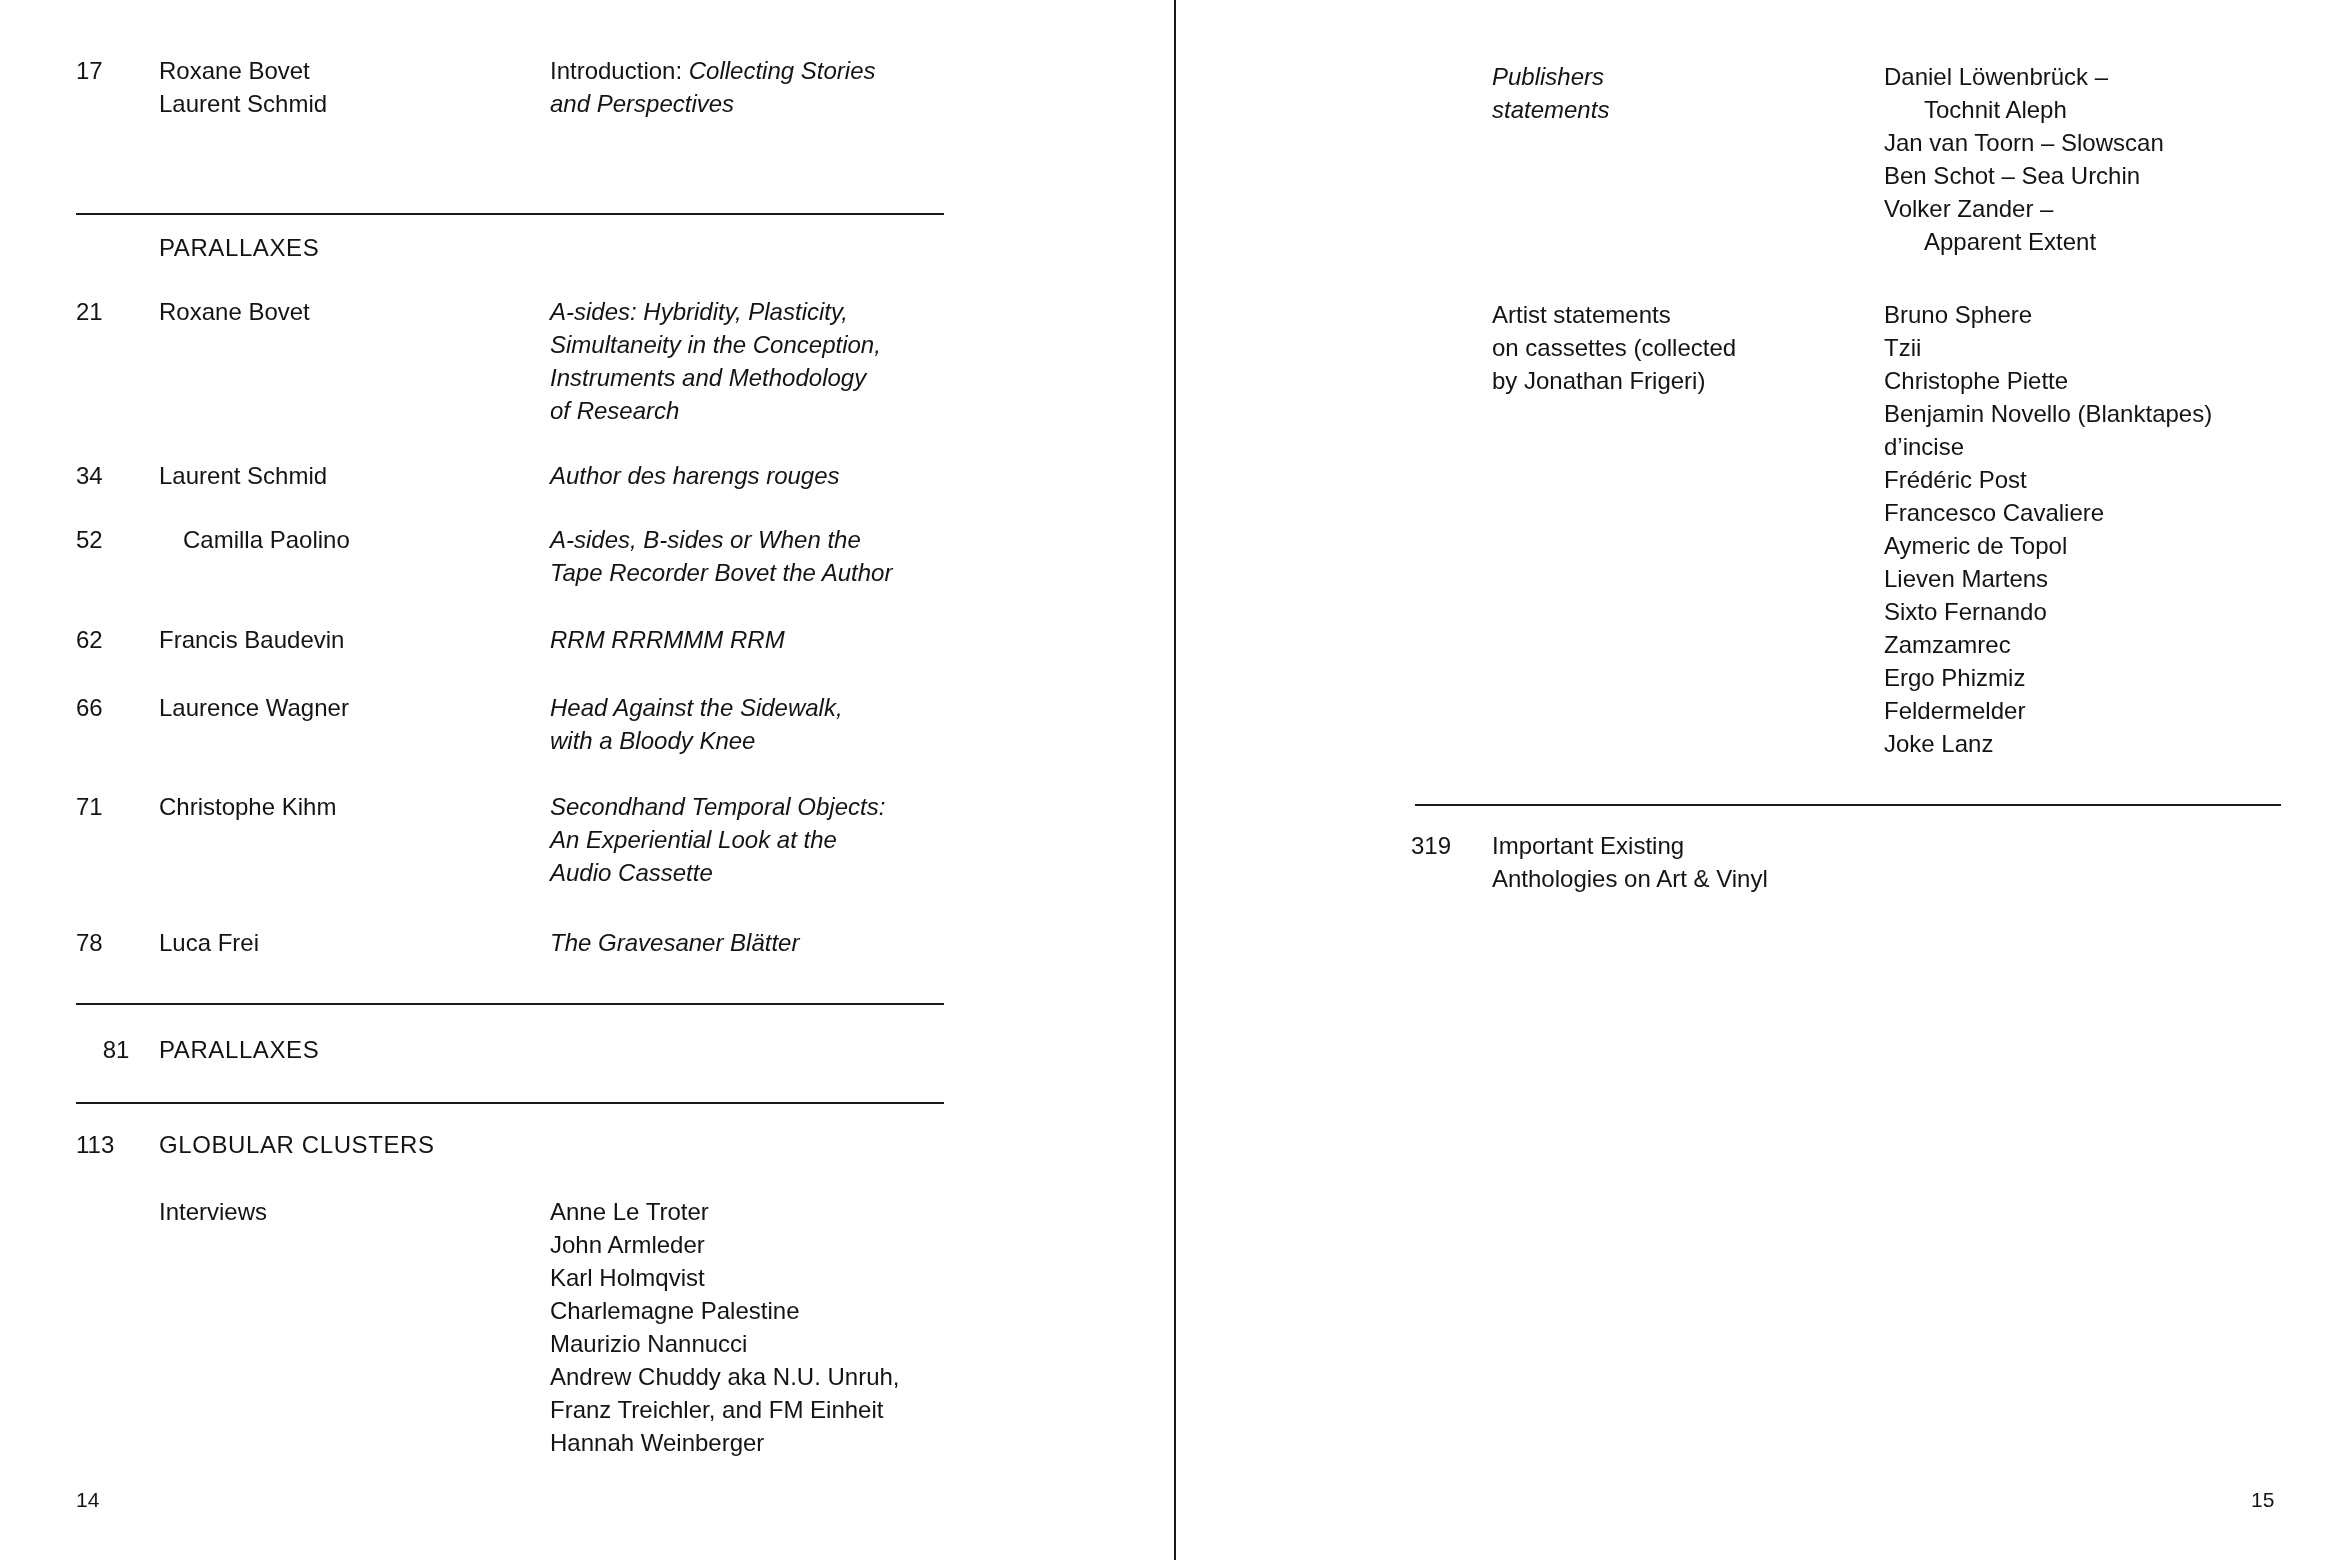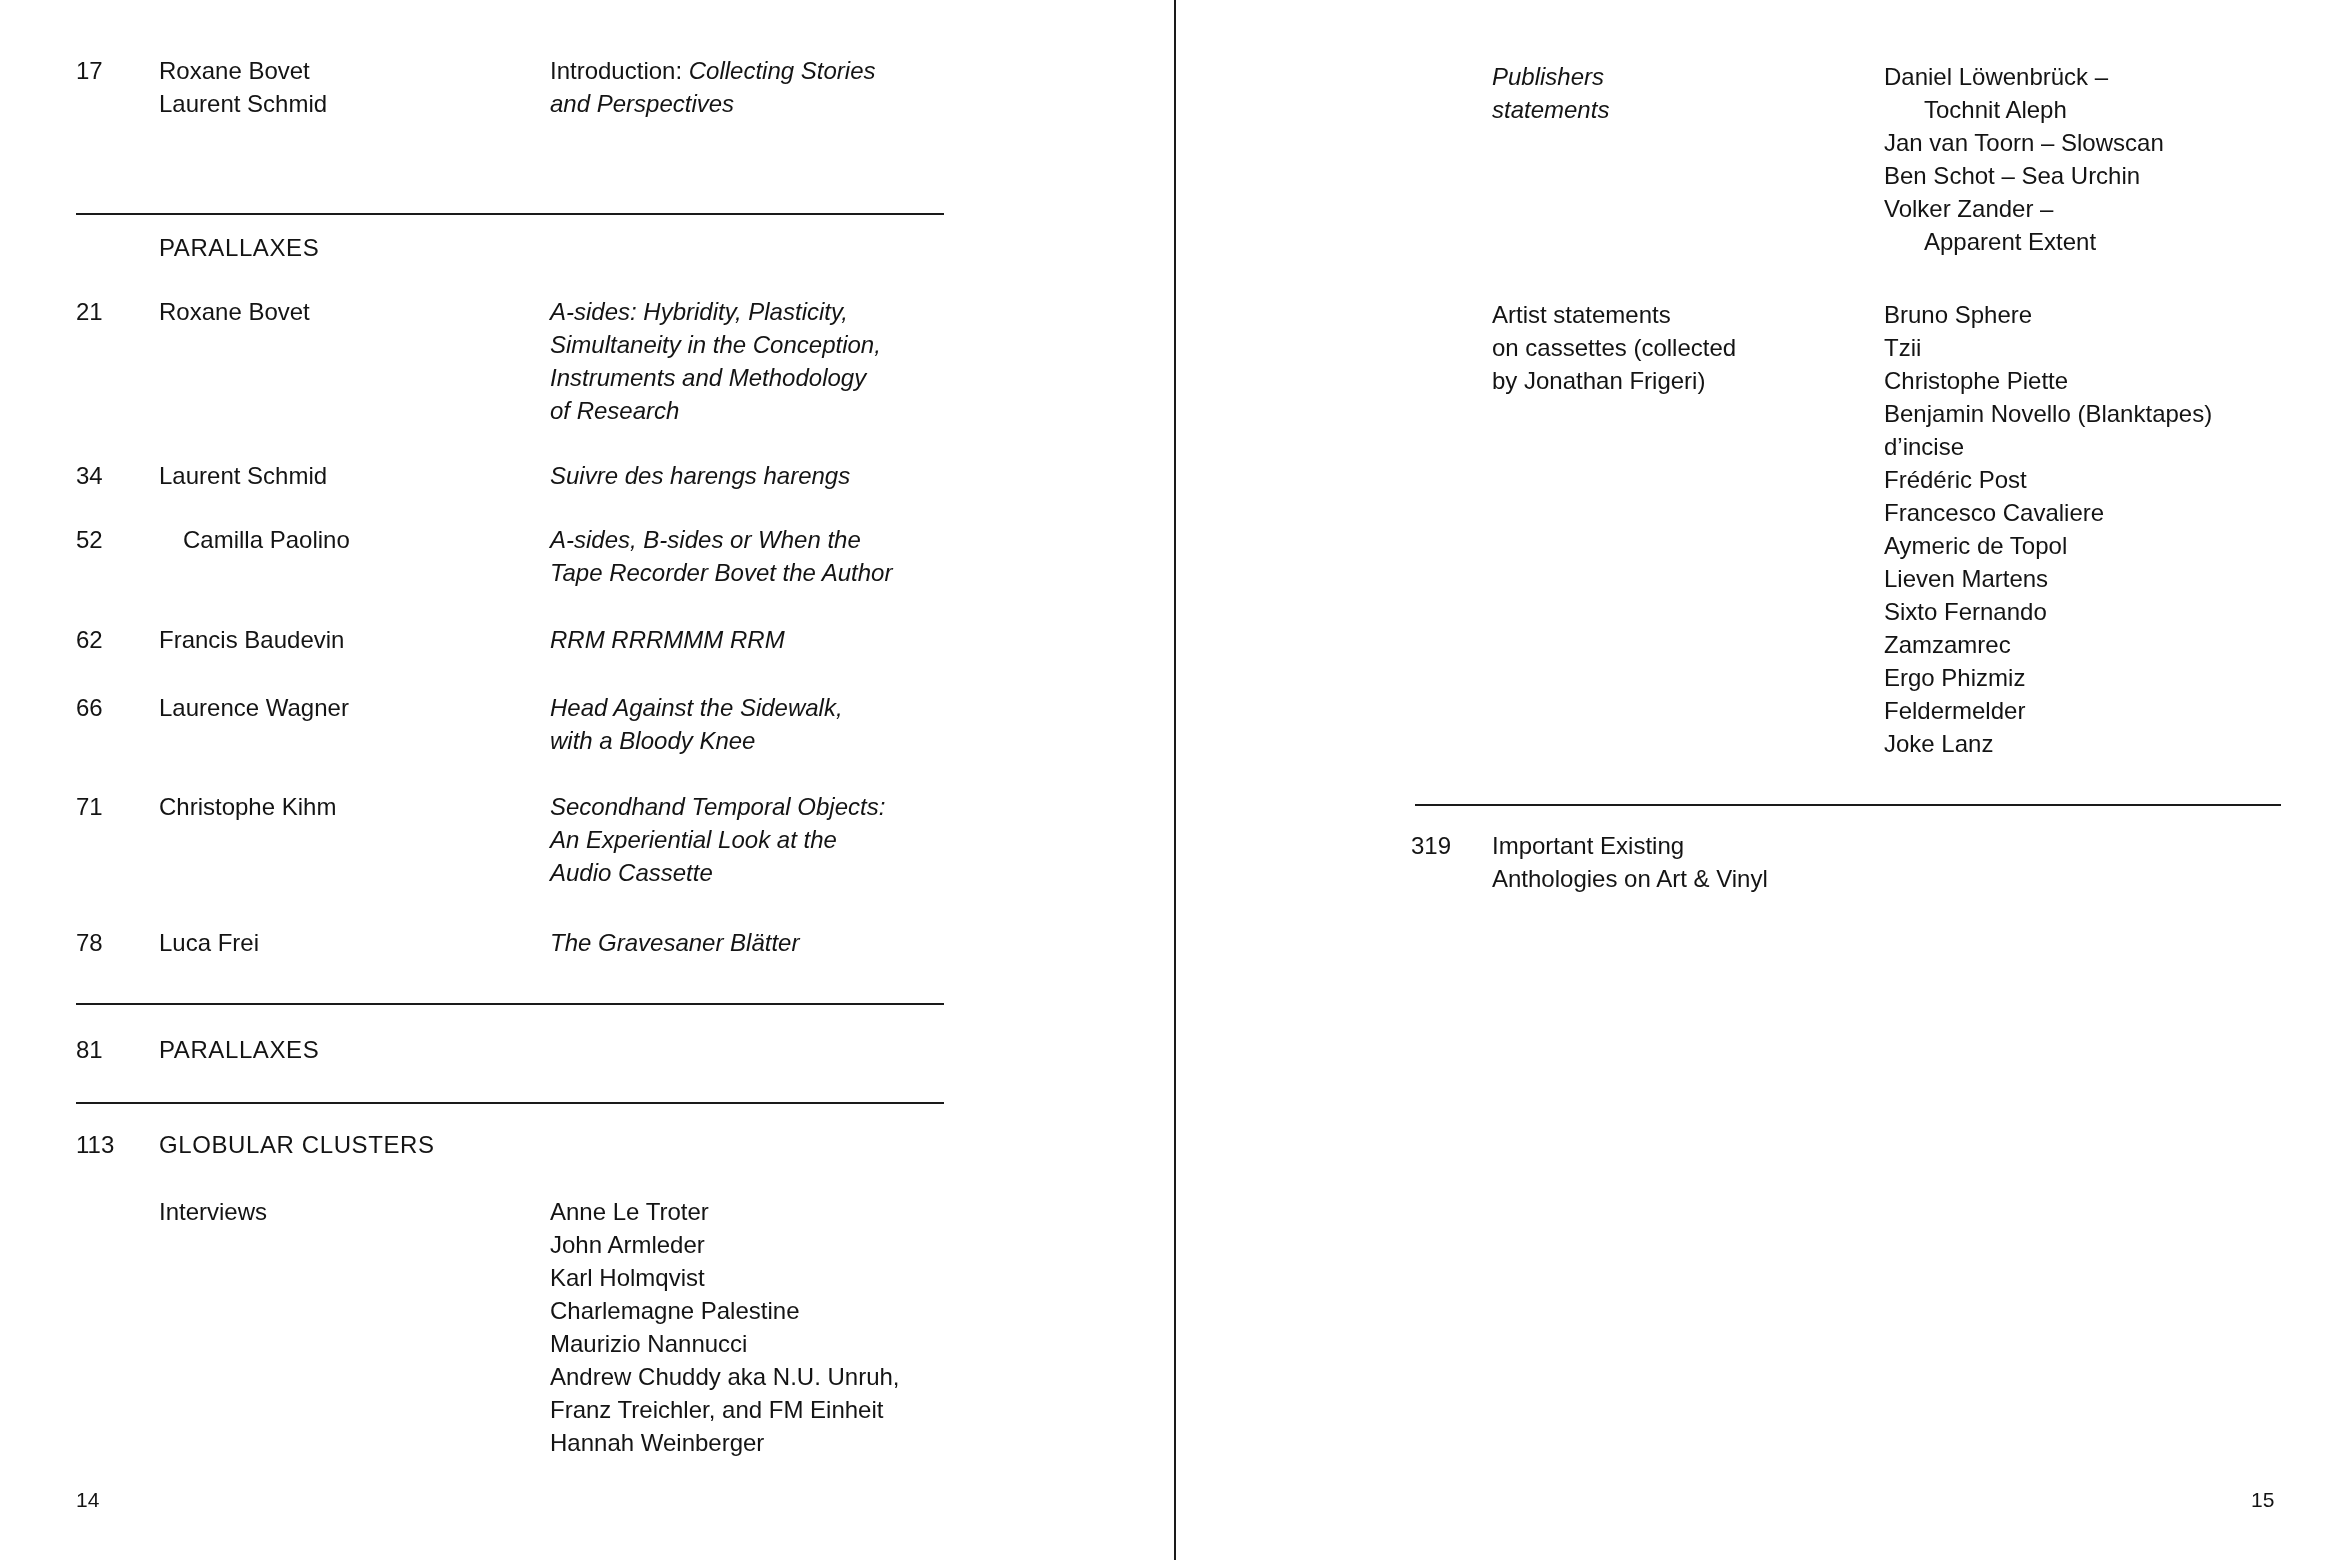--- a/index.html
+++ b/index.html
@@ -63,21 +63,21 @@
 
     <div class="abs num" style="left:76px; top:295px;">21</div>
     <div class="abs author" style="left:159px; top:295px;">Roxane Bovet</div>
     <div class="abs title-col pre" style="left:550px; top:295px;">A-sides: Hybridity, Plasticity,
 Simultaneity in the Conception,
 Instruments and Methodology
 of Research</div>
 
     <div class="abs num" style="left:76px; top:459px;">34</div>
     <div class="abs author" style="left:159px; top:459px;">Laurent Schmid</div>
-    <div class="abs title-col pre" style="left:550px; top:459px;">Suivre des harengs harengs</div>
+    <div class="abs title-col pre" style="left:550px; top:459px;">Author des harengs rouges</div>
 
     <div class="abs num" style="left:76px; top:523px;">52</div>
     <div class="abs author" style="left:159px; top:523px;margin-left:24px;">Camilla Paolino</div>
     <div class="abs title-col pre" style="left:550px; top:523px;">A-sides, B-sides or When the
 Tape Recorder Bovet the Author</div>
 
     <div class="abs num" style="left:76px; top:623px;">62</div>
     <div class="abs author" style="left:159px; top:623px;">Francis Baudevin</div>
     <div class="abs title-col pre" style="left:550px; top:623px;">RRM RRRMMM RRM</div>
 
@@ -90,21 +90,21 @@
     <div class="abs author" style="left:159px; top:790px;">Christophe Kihm</div>
     <div class="abs title-col pre" style="left:550px; top:790px;">Secondhand Temporal Objects:
 An Experiential Look at the
 Audio Cassette</div>
 
     <div class="abs num" style="left:76px; top:926px;">78</div>
     <div class="abs author" style="left:159px; top:926px;">Luca Frei</div>
     <div class="abs title-col pre" style="left:550px; top:926px;">The Gravesaner Blätter</div>
 
     <div class="rule" style="left:76px; top:1003px; width:868px;"></div>
-    <div class="abs num" style="left:76px; top:1033px;">81</div>
+    <div class="abs num" style="left:76px; top:1033px;text-align:center;">81</div>
     <div class="abs author section-head" style="left:159px; top:1033px;">PARALLAXES</div>
 
     <div class="rule" style="left:76px; top:1102px; width:868px;"></div>
     <div class="abs num" style="left:76px; top:1128px;">113</div>
     <div class="abs author section-head" style="left:159px; top:1128px;">GLOBULAR CLUSTERS</div>
 
     <div class="abs author" style="left:159px; top:1195px;">Interviews</div>
     <div class="abs pre" style="left:550px; top:1195px; width:517px;">Anne Le Troter
 John Armleder
 Karl Holmqvist

